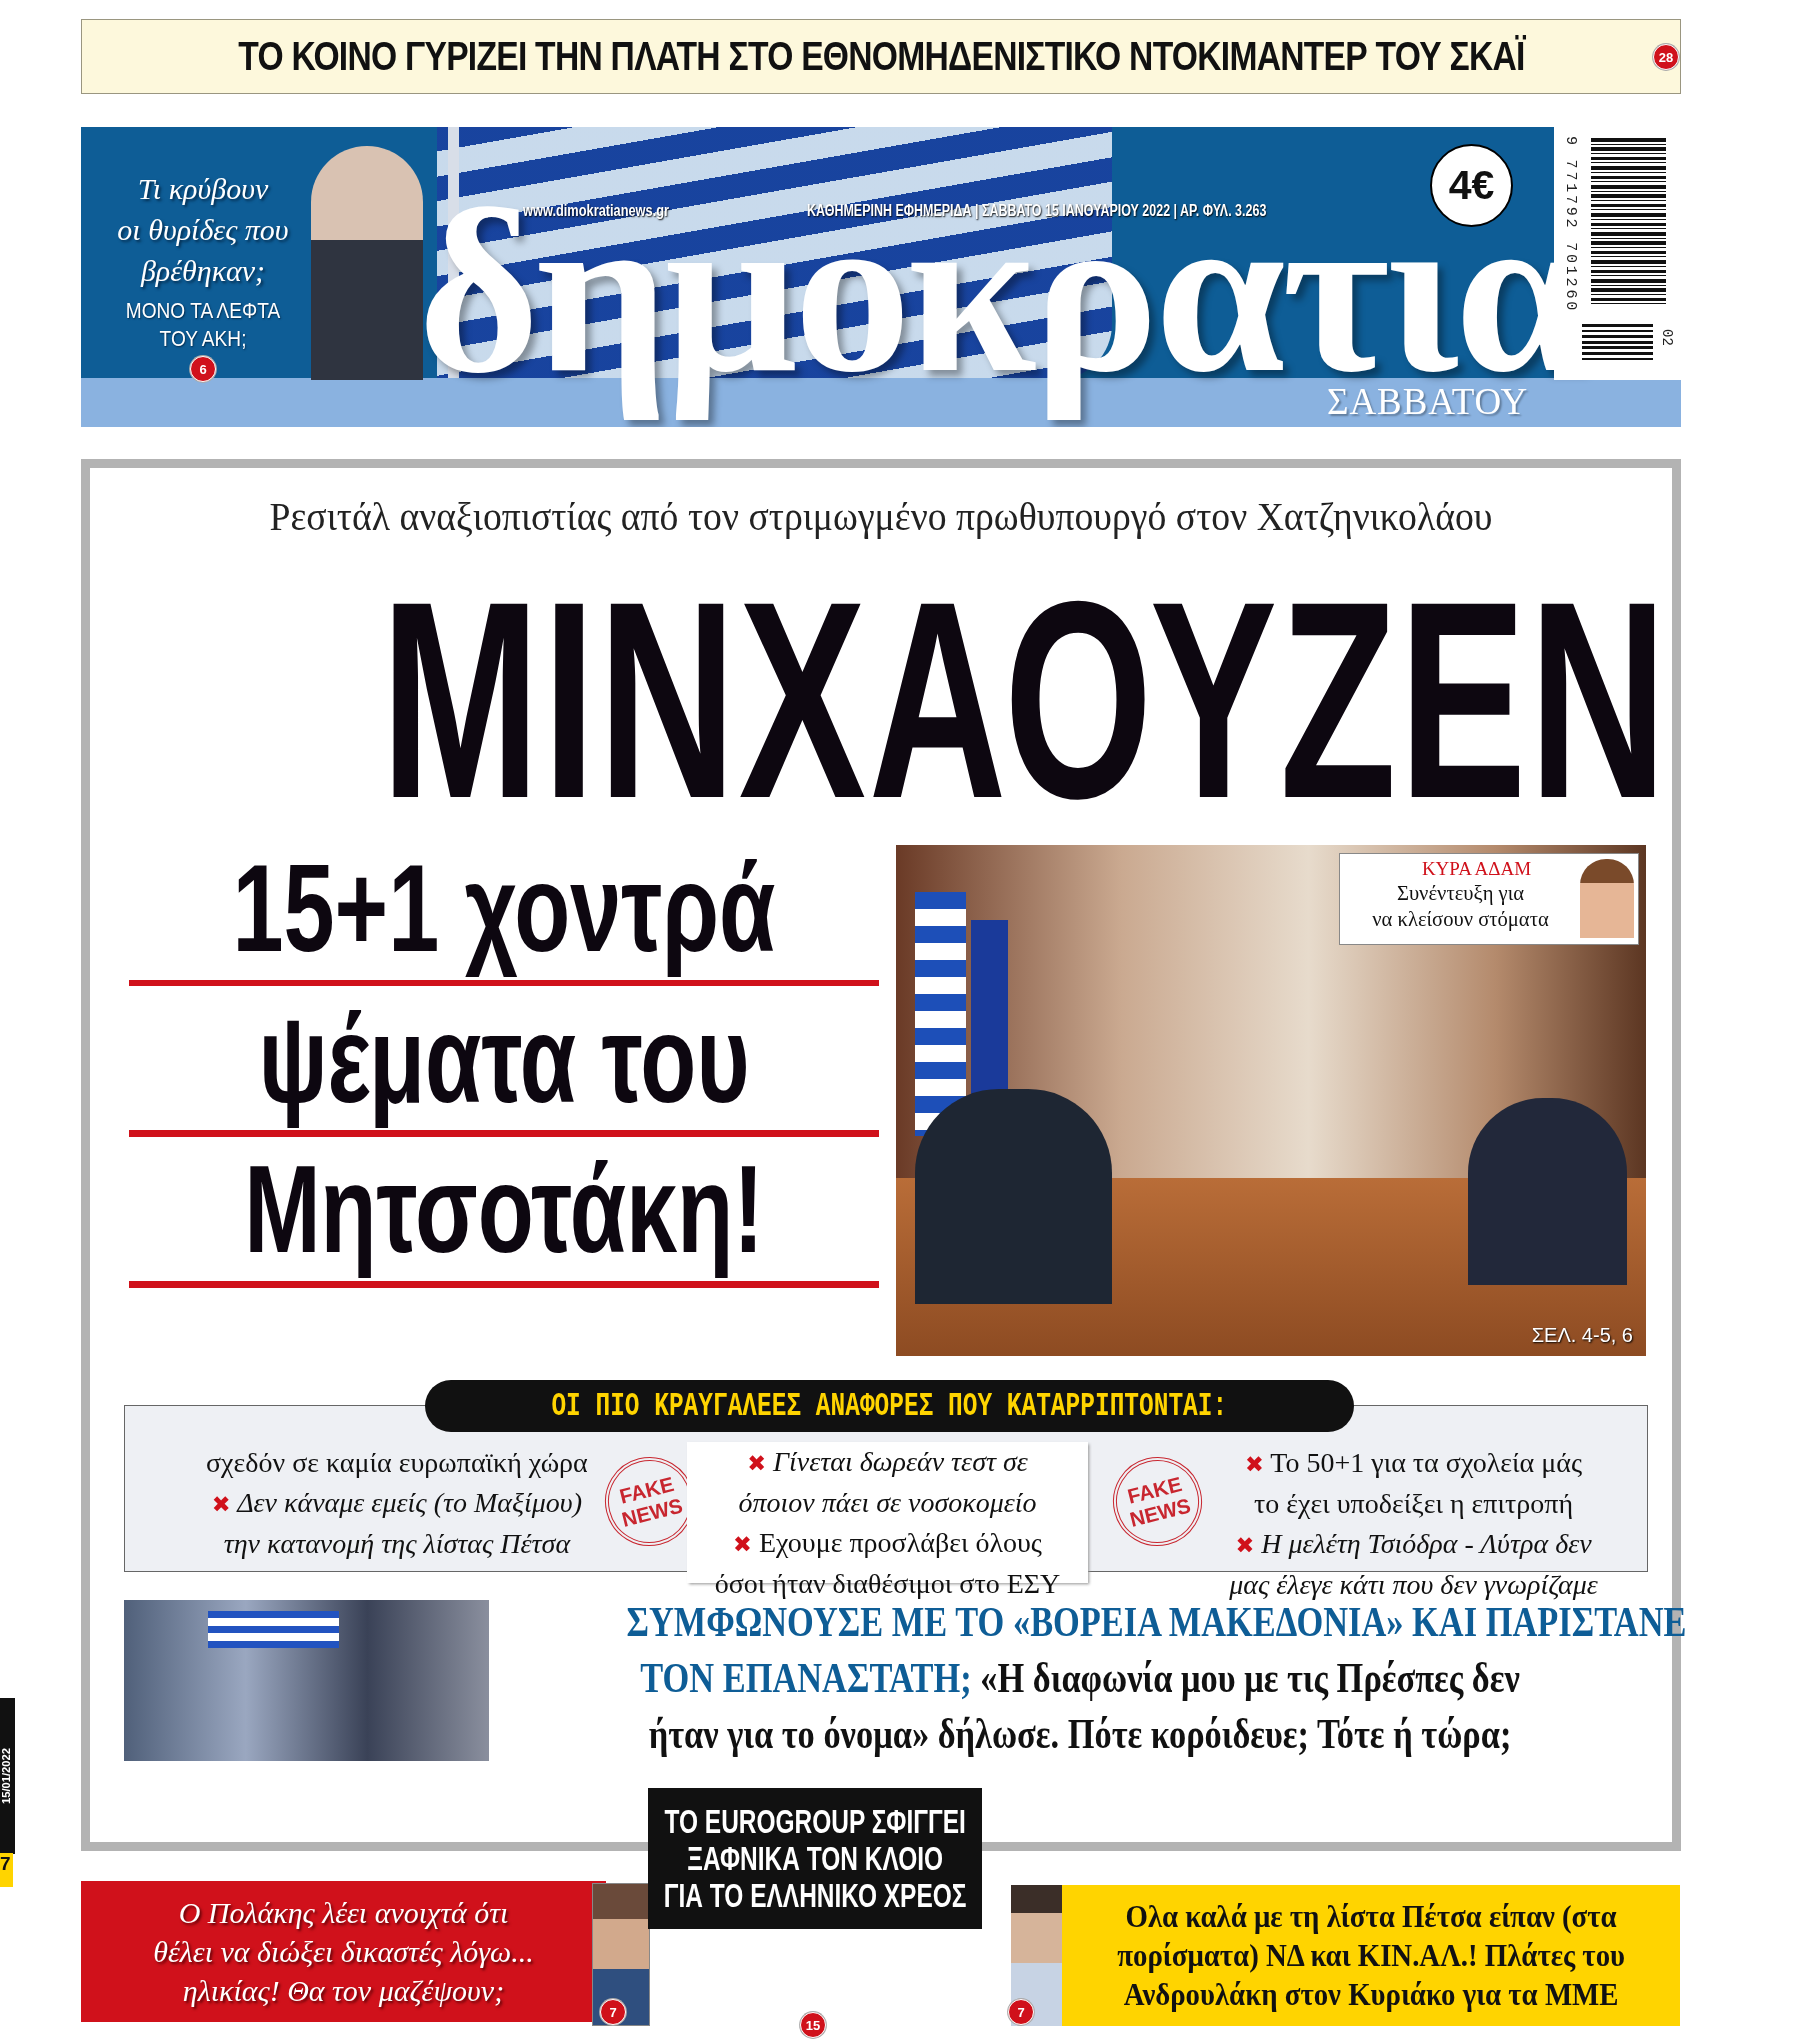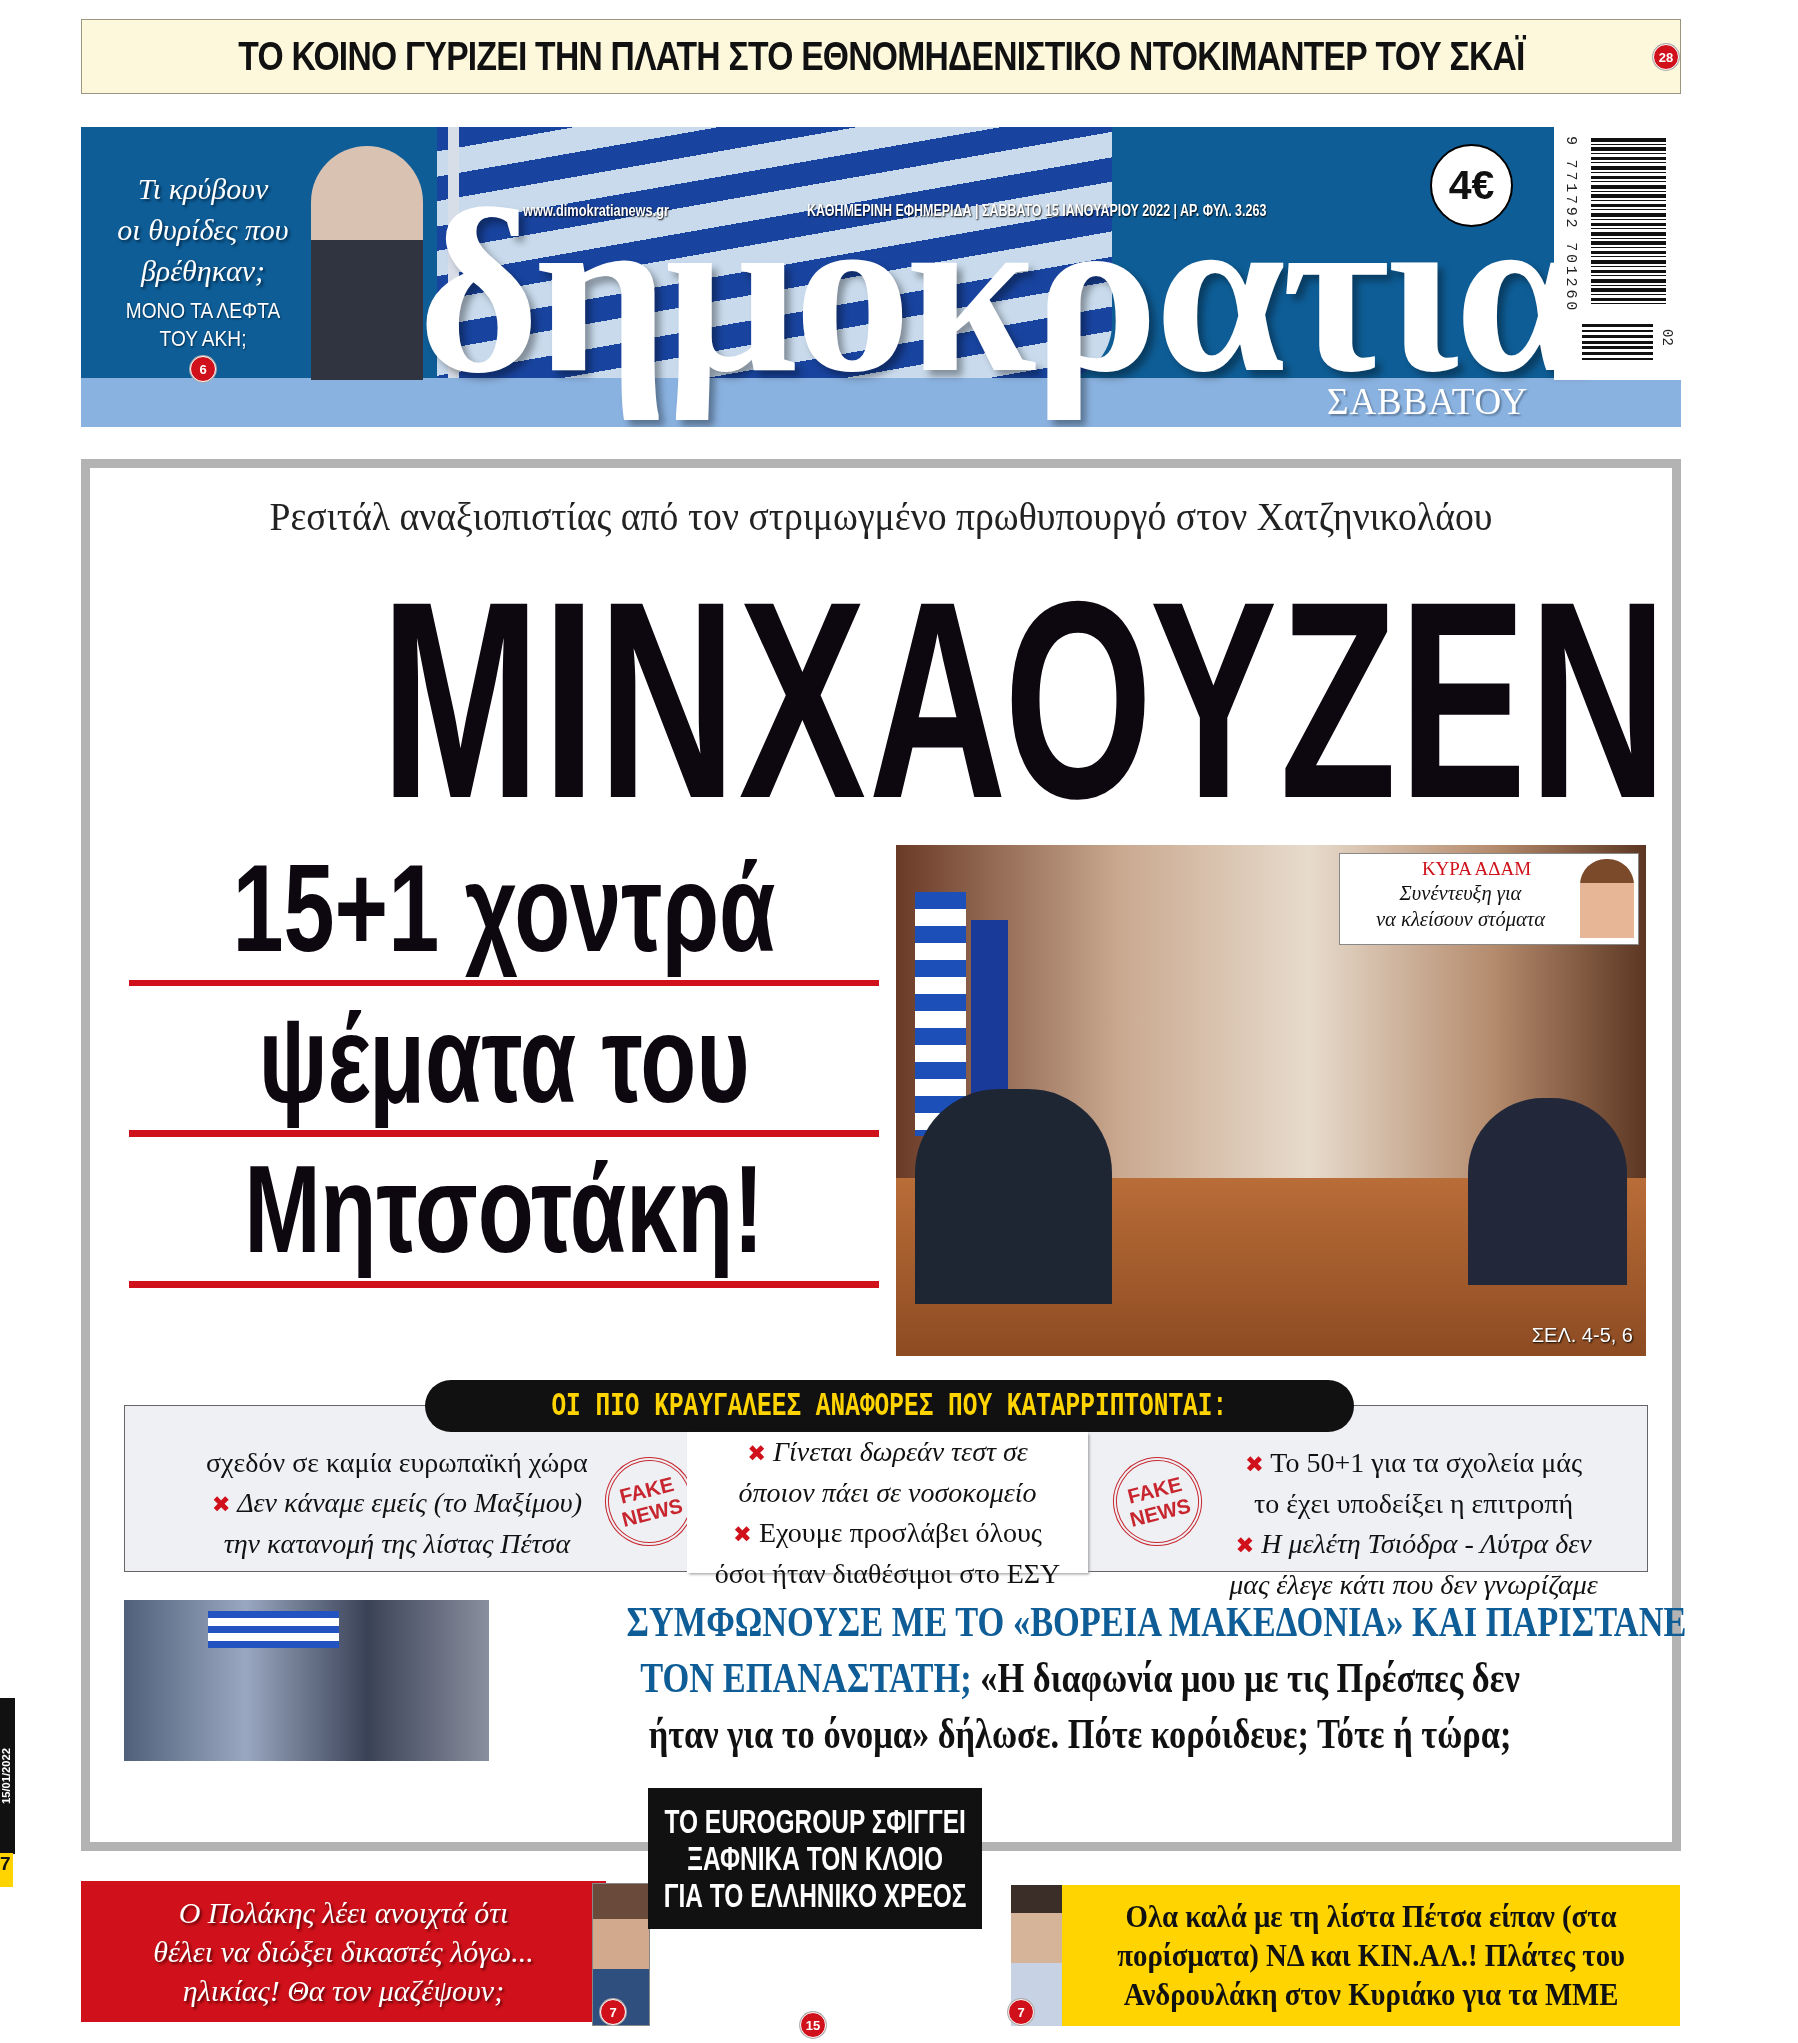--- a/index.html
+++ b/index.html
@@ -39,31 +39,31 @@
   .lies-line{font-family:"Liberation Sans",sans-serif;font-weight:700;font-size:124px;line-height:131px;color:#0d0710;text-align:center;transform:scaleX(.74);white-space:nowrap;}
   .redrule{height:6.6px;background:#d0111b;margin:5.6px 0 7.5px;}
   .photo{position:absolute;left:806px;top:377px;width:750px;height:511px;background:linear-gradient(90deg,#6a3a26 0%,#caa990 30%,#e7dbcc 55%,#b48a6c 80%,#5c3622 100%);overflow:hidden;}
   .photo .desk{position:absolute;left:0;bottom:0;width:100%;height:178px;background:linear-gradient(#b96d38,#8d4b22);}
   .photo .flag{position:absolute;left:19px;top:47px;width:51px;height:244px;background:repeating-linear-gradient(180deg,#1d4fb8 0 17px,#fff 17px 34px);}
   .photo .euflag{position:absolute;left:75px;top:75px;width:37px;height:206px;background:#1a3a9a;}
   .photo .man1{position:absolute;left:19px;top:244px;width:197px;height:215px;background:#1e2633;border-radius:84px 84px 0 0;}
   .photo .man2{position:absolute;left:572px;top:253px;width:159px;height:187px;background:#22283a;border-radius:75px 75px 0 0;}
   .inset{position:absolute;right:7.5px;top:7.5px;width:298px;height:90px;background:#fff;border:0.9px solid #888;text-align:center;}
   .inset .name{font-family:"Liberation Serif",serif;font-size:19px;color:#d0111b;line-height:20.6px;margin-top:5.6px;padding-right:56px;padding-left:32px;}
-  .inset .desc{font-family:"Liberation Serif",serif;font-style:italic;font-size:20.6px;line-height:26px;color:#111;padding-right:56px;}
+  .inset .desc{font-family:"Liberation Serif",serif;font-size:20.6px;line-height:26px;color:#111;padding-right:56px;}
   .inset .face{position:absolute;right:3.7px;top:5.6px;width:54px;height:79px;border-radius:26px 26px 0 0;background:linear-gradient(#7a4a2a 0 30%,#e6b696 30%);}
   .caption{position:absolute;right:13px;bottom:9.4px;color:#fff;font-size:20px;text-shadow:0.9px 0.9px 1.9px #000;}
   
   .fbox{position:absolute;left:34px;top:937px;width:1522px;height:165px;background:#eef0f4;border:1.9px solid #666;}
   .fbox-title{position:absolute;left:300px;top:-26px;width:929px;height:52px;background:#111;border-radius:26px;display:flex;align-items:center;justify-content:center;font-family:Liberation Mono, monospace;}
   .fbox-title span{color:#ffd400;font-weight:700;font-size:34px;transform:scaleX(.72);white-space:nowrap;}
   .fcol{position:absolute;top:37px;text-align:center;font-family:"Liberation Serif",serif;font-size:28px;line-height:40px;color:#111;}
   .fcol .it{font-style:italic;}
   .xm{color:#d0111b;font-weight:700;font-family:"DejaVu Sans",sans-serif;font-size:22.5px;}
-  .fcol.mid{left:562px;top:26px;width:401px;height:141px;background:#fff;box-shadow:1.9px 1.9px 2.8px #999;}
+  .fcol.mid{left:562px;top:36px;width:401px;height:141px;background:#fff;box-shadow:1.9px 1.9px 2.8px #999;}
   .stamp{position:absolute;width:81px;height:81px;border-radius:50%;border:4.7px double #c8262f;color:#c8262f;font-weight:700;font-size:20.6px;line-height:22.5px;text-align:center;display:flex;align-items:center;justify-content:center;transform:rotate(-14deg);}
   
   .mac-photo{position:absolute;left:34px;top:1132px;width:365px;height:161px;background:linear-gradient(90deg,#50607a,#9aa7c0,#3a4257,#8a8f9e);}
   .mac-photo .flag{position:absolute;left:84px;top:11.2px;width:131px;height:37px;background:repeating-linear-gradient(180deg,#2253c0 0 7.5px,#fff 7.5px 15px);}
   .mac-text{position:absolute;left:423px;top:1126px;width:1134px;text-align:center;}
   .mac-l{font-family:"Liberation Serif",serif;font-weight:700;font-size:43px;line-height:56px;white-space:nowrap;transform:scaleX(.8);}
   .blue{color:#0e5d96;}
   .blk{color:#111;}
   
   .b1{left:81px;top:1881px;width:525px;height:141px;background:#d0111b;display:flex;align-items:center;justify-content:center;text-align:center;}

